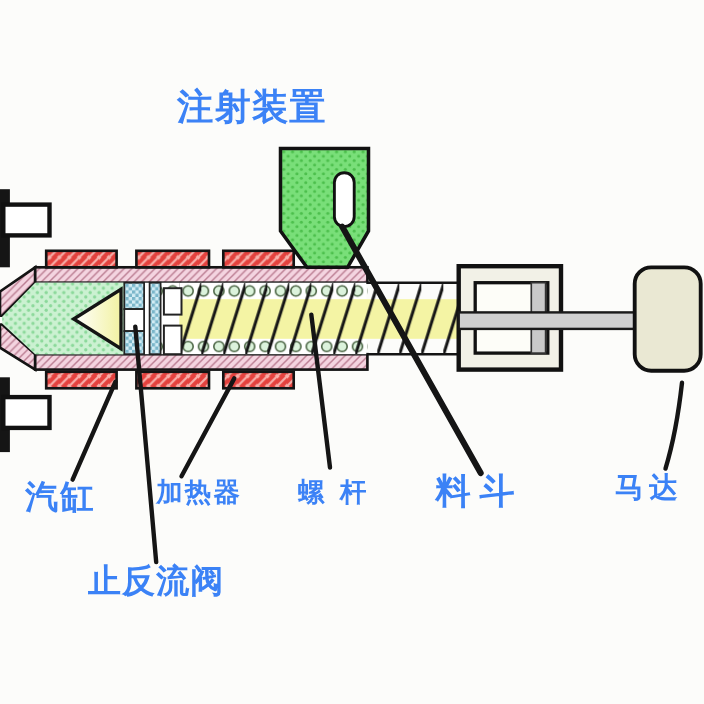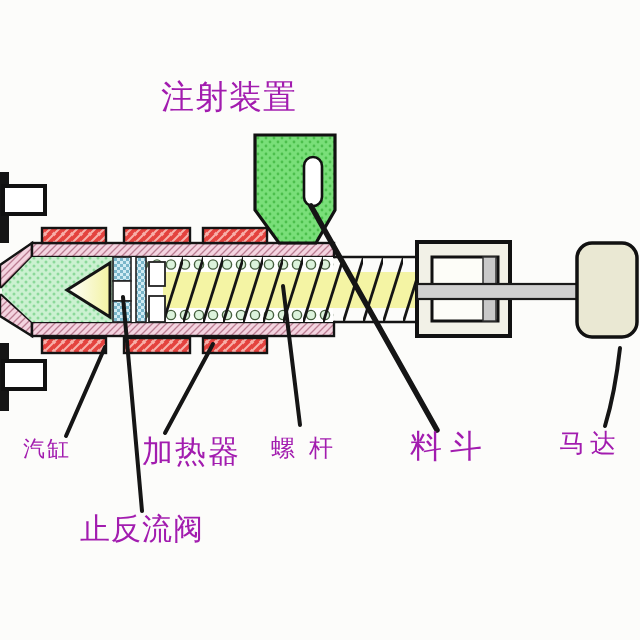--- a/index.html
+++ b/index.html
@@ -2,29 +2,29 @@
 <html><head>
 <meta charset="utf-8">
 <style>
   html,body{margin:0;padding:0;}
   .stage{
     position:relative;width:640px;height:640px;background:#fcfcfa;overflow:hidden;
     font-family:"Liberation Sans",sans-serif;
   }
   .stage svg{position:absolute;left:0;top:0;}
   .lbl{
-    position:absolute;color:#a21caf;font-weight:normal;line-height:1;
+    position:absolute;color:#3b82f6;font-weight:bold;line-height:1;
     white-space:nowrap;user-select:none;
   }
   .lbl-title{left:161px;top:80px;font-size:33px;letter-spacing:1px;}
-  .lbl-cylinder{left:23px;top:438px;font-size:22px;letter-spacing:2px;}
-  .lbl-heater{left:142px;top:436px;font-size:31px;letter-spacing:2px;}
+  .lbl-cylinder{left:23px;top:438px;font-size:30px;letter-spacing:2px;}
+  .lbl-heater{left:142px;top:436px;font-size:24px;letter-spacing:2px;}
   .lbl-screw{left:271px;top:436px;font-size:24px;letter-spacing:14px;}
   .lbl-checkvalve{left:80px;top:514px;font-size:30px;letter-spacing:1px;text-align:right;}
-  .lbl-hopper{left:410px;top:430px;font-size:32px;letter-spacing:8px;}
+  .lbl-hopper{left:396px;top:430px;font-size:32px;letter-spacing:8px;}
   .lbl-motor{left:559px;top:430px;font-size:26px;letter-spacing:5px;}
 </style>
 </head>
 <body>
 
 <div class="stage">
 
 <svg width="640" height="640" viewBox="0 0 640 640">
   <defs>
     <pattern id="redHatch" width="9" height="9" patternUnits="userSpaceOnUse">

